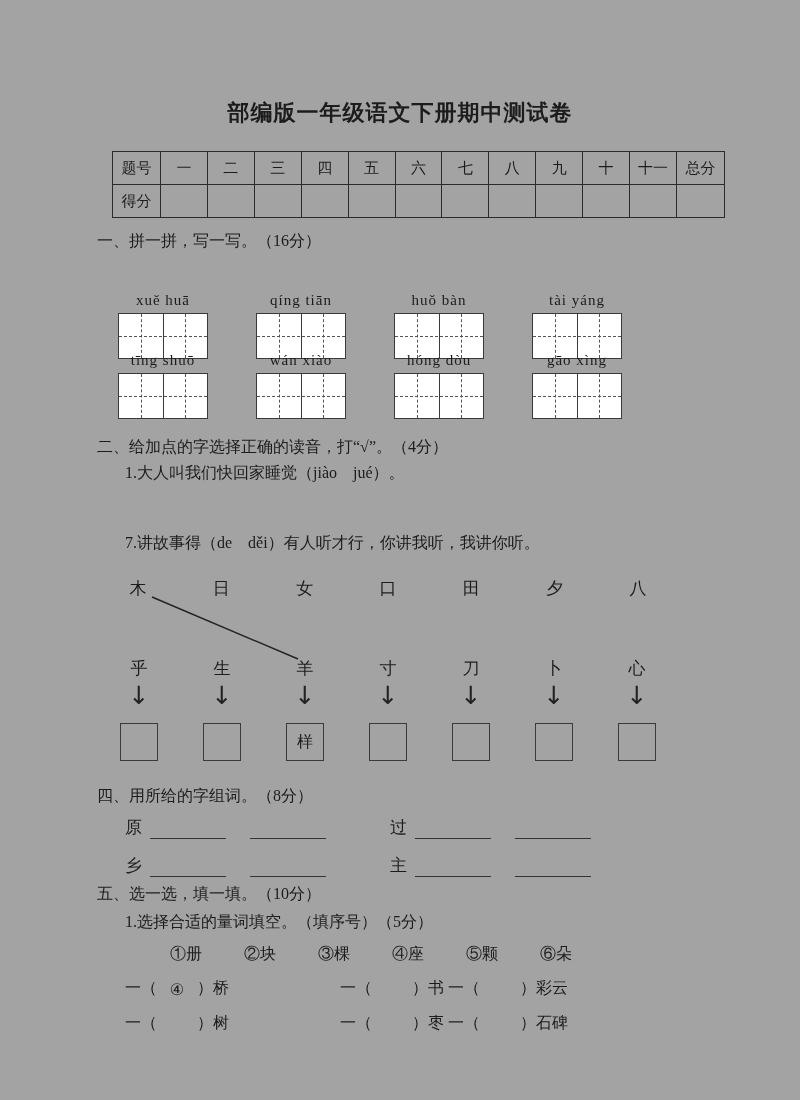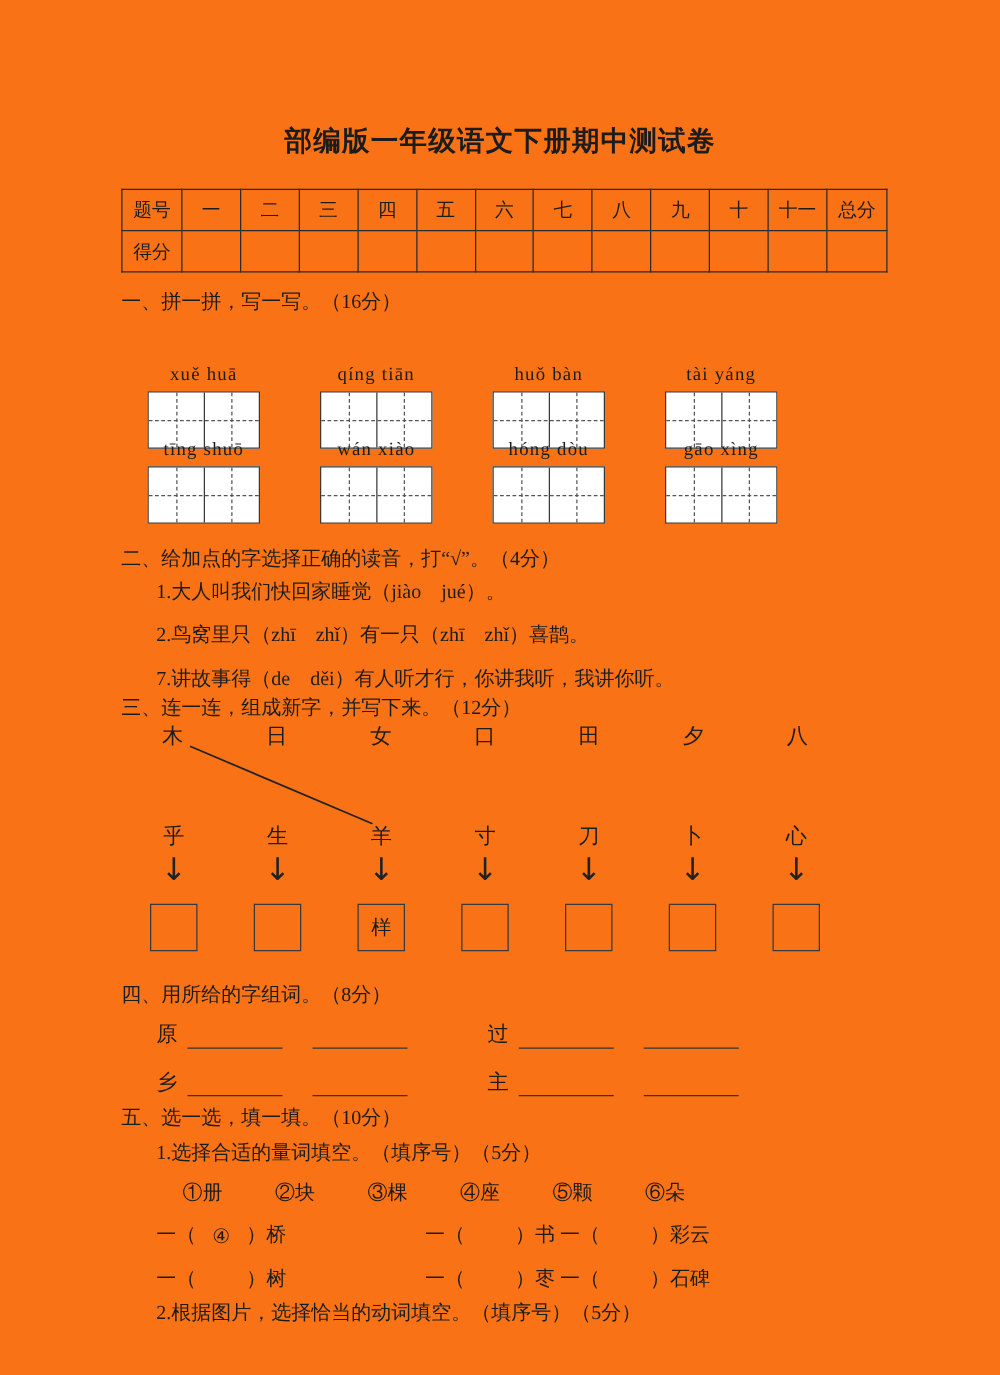--- a/index.html
+++ b/index.html
@@ -2,31 +2,31 @@
 <html><head>
 <meta charset="utf-8">
 <style>
   * { margin:0; padding:0; box-sizing:border-box; }
   html,body { width:800px; height:1100px; background:#ffffff; }
   body {
     font-family:"Liberation Serif","DejaVu Serif",serif;
     color:#1c1c1c;
     position:relative;
   }
-  .page { position:relative; width:800px; height:1100px; background:#f97316; overflow:hidden; }
+  .page { position:relative; width:800px; height:1100px; background:#a3a3a3; overflow:hidden; }
 
   
   .title {
     position:absolute; top:98px; left:0; width:100%;
     text-align:center; font-size:22px; font-weight:bold; letter-spacing:1px;
   }
 
   
   .score-table {
-    position:absolute; left:97px; top:151px;
+    position:absolute; left:112px; top:151px;
     border-collapse:collapse; table-layout:fixed; width:613px;
   }
   .score-table td {
     border:1px solid #2b2b2b; height:33px;
     text-align:center; vertical-align:middle; font-size:15px;
   }
   .score-table td.wide { width:48px; }
 
   
   .sec-head { position:absolute; left:97px; font-size:16px; }
@@ -210,24 +210,22 @@
           <i class="v-dash1"></i>
           <i class="v-dash2"></i>
           <i class="v-solid"></i>
           <i class="h-dash"></i>
         </div>
     </div>
   </div>
 
   <div class="sec-head" style="top:437px;">二、给加点的字选择正确的读音，打“√”。（4分）</div>
   <div class="body-text" style="left:125px; top:463px;">1.大人叫我们快回家睡觉（jiào　jué）。</div>
-  <div class="body-text" style="left:125px; top:498px;">2.鸟窝里只（zhī　zhǐ）有一只（zhī　zhǐ）喜鹊。</div>
   <div class="body-text" style="left:125px; top:533px;">7.讲故事得（de　děi）有人听才行，你讲我听，我讲你听。</div>
 
-  <div class="sec-head" style="top:556px;">三、连一连，组成新字，并写下来。（12分）</div>
   <div class="sec3-body">
     <svg class="link-svg" width="800" height="205">
       <line x1="152" y1="22" x2="298" y2="84" stroke="#222" stroke-width="1.4"></line>
     </svg>
     <div class="sec3-toprow">
       <div class="ch">木</div>
       <div class="ch">日</div>
       <div class="ch">女</div>
       <div class="ch">口</div>
       <div class="ch">田</div>
@@ -287,36 +285,35 @@
       <span>乡</span><span class="blank first"></span><span class="blank second"></span>
     </span>
     <span class="s4-group" style="left:390px;">
       <span>主</span><span class="blank first"></span><span class="blank second"></span>
     </span>
   </div>
 
   <div class="sec-head" style="top:884px;">五、选一选，填一填。（10分）</div>
   <div class="sub-head" style="left:125px; top:912px;">1.选择合适的量词填空。（填序号）（5分）</div>
 
-  <div class="options-row" style="top:944px;">
+  <div class="options-row" style="top:944px;margin-left:24px;">
     <span>①册</span>
     <span>②块</span>
     <span>③棵</span>
     <span>④座</span>
     <span>⑤颗</span>
     <span>⑥朵</span>
   </div>
 
   <div class="fill-row" style="top:978px;">
     <span class="fill-item c1"><span>一（</span><span class="gap">④</span><span>）桥</span></span>
     <span class="fill-item c2"><span>一（</span><span class="gap"></span><span>）书</span></span>
     <span class="fill-item c3"><span>一（</span><span class="gap"></span><span>）彩云</span></span>
   </div>
 
   <div class="fill-row" style="top:1013px;">
     <span class="fill-item c1"><span>一（</span><span class="gap"></span><span>）树</span></span>
     <span class="fill-item c2"><span>一（</span><span class="gap"></span><span>）枣</span></span>
     <span class="fill-item c3"><span>一（</span><span class="gap"></span><span>）石碑</span></span>
   </div>
 
-  <div class="sub-head" style="left:125px; top:1040px;">2.根据图片，选择恰当的动词填空。（填序号）（5分）</div>
 
 </div>
 
 </body></html>

